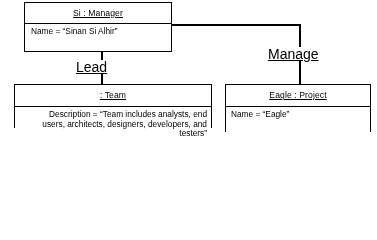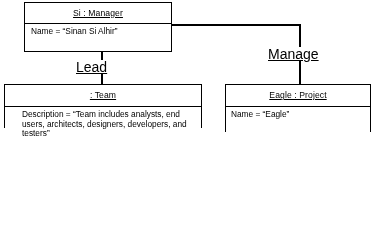--- a/index.html
+++ b/index.html
@@ -62,24 +62,25 @@
   #box-manager {
     left: 24px;
     top: 2px;
     width: 148px;
     height: 50px;
   }
   #box-manager .obj-header { height: 21px; }
   #box-manager .obj-body   { height: 26px; padding-left: 6px; }
 
   #box-team {
-    left: 4px;
+    left: 14px;
     top: 84px;
     width: 198px;
     height: 44px;
+    text-align: right;
   }
   #box-team .obj-header { height: 22px; }
   #box-team .obj-body   { height: 35px; padding-left: 5px; }
 
   #box-project {
     left: 225px;
     top: 84px;
     width: 146px;
     height: 48px;
   }

